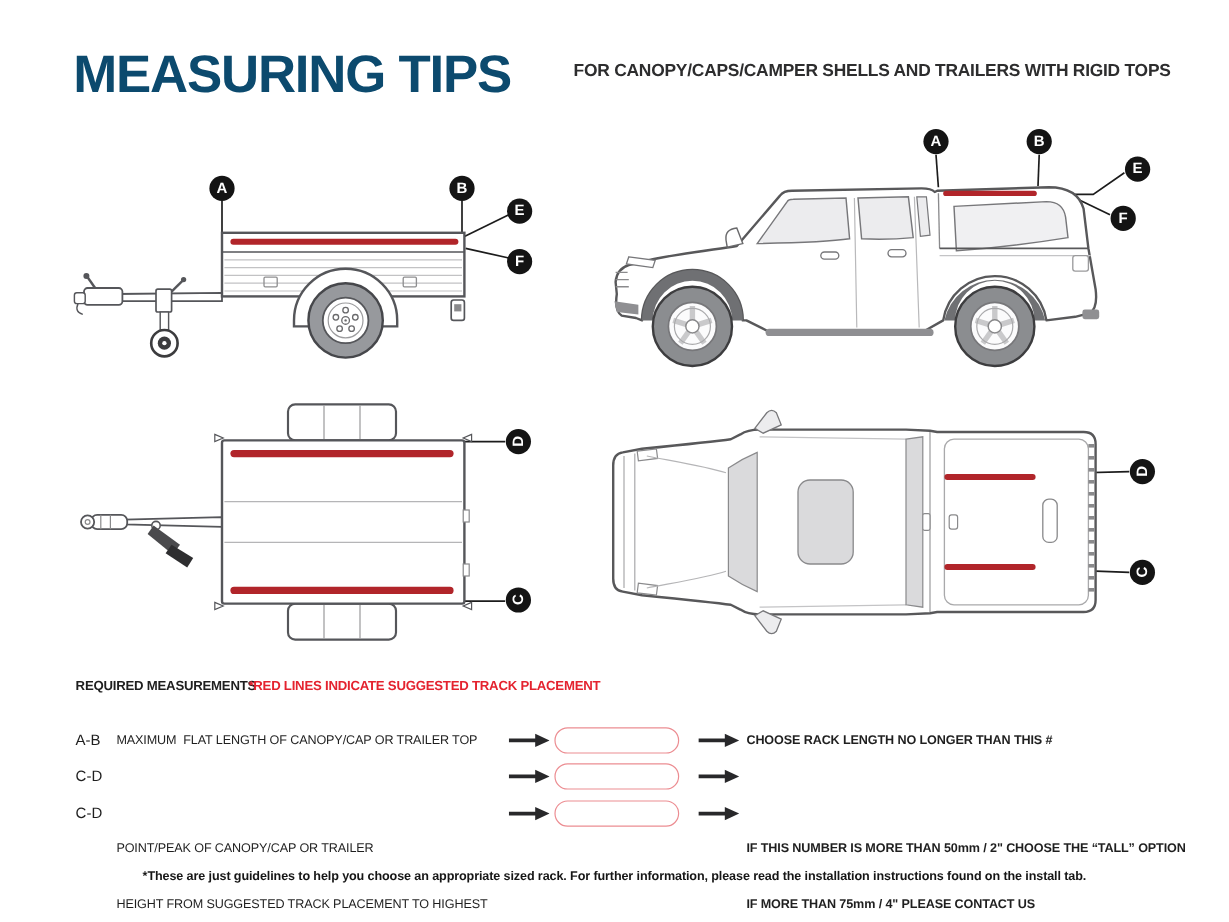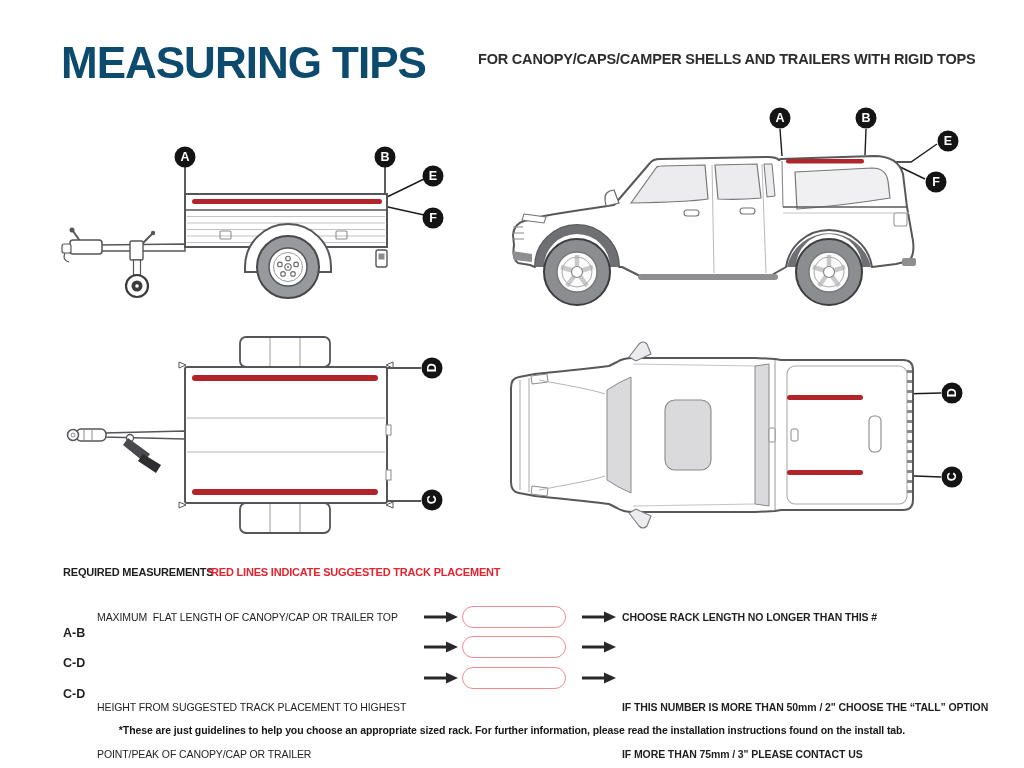--- a/index.html
+++ b/index.html
@@ -17,21 +17,21 @@
             background:var(--marker-bg,#141414); color:#fff; font-size:12.5px; font-weight:700;
             display:flex; align-items:center; justify-content:center;
             transform:translate(-50%,-50%); }
   .marker span { display:block; line-height:1; }
   .marker .rot { transform:rotate(-90deg); }
 
   .legend-required { left:63px; top:566px; font-size:11px; font-weight:700; letter-spacing:-0.2px; color:#1f1f1f; white-space:pre; }
   .legend-rednote  { left:207px; top:566px; font-size:11px; font-weight:700; letter-spacing:-0.2px; color:var(--note-red,#e4232f); white-space:pre; }
 
   .mrow  { position:absolute; left:0; width:1024px; height:22px; }
-  .mcode { position:absolute; left:63px; top:0; font-size:12.5px; font-weight:700; line-height:22px; color:#1f1f1f; white-space:pre;margin-top:16px; }
+  .mcode { position:absolute; left:63px; top:0; font-size:12.5px; font-weight:400; line-height:22px; color:#1f1f1f; white-space:pre; }
   .mdesc { position:absolute; left:97px; top:0; width:330px; font-size:10.5px; font-weight:400; letter-spacing:-0.1px; color:#1f1f1f; white-space:pre; }
   .mres  { position:absolute; left:622px; top:0; width:400px; font-size:10.5px; font-weight:700; letter-spacing:-0.1px; color:#1f1f1f; white-space:pre; }
   .one-line { line-height:22px; }
   .two-line { line-height:15.5px; padding-top:2px; }
 
   .arrow { position:absolute; top:5px; width:34px; height:12px; }
   .arrow.a1 { left:424px; }
   .arrow.a2 { left:582px; }
   .pill { position:absolute; left:462px; top:0; width:104px; height:22px;
           border:1.5px solid var(--pill-outline,#ec8d92); border-radius:11px; background:#fff; }
@@ -294,31 +294,31 @@
   <div class="pill"></div>
   <svg class="arrow a2" viewBox="0 0 34 12">
       <line x1="0" y1="6" x2="24" y2="6" stroke="#28282a" stroke-width="3"></line>
       <polygon points="22,0.5 34,6 22,11.5" fill="#28282a"></polygon>
     </svg>
 </div>
 
 <div class="mrow" style="top:667px;">
   <span class="mcode">C-D</span>
   <div class="mdesc two-line">
+    <div>POINT/PEAK OF CANOPY/CAP OR TRAILER</div>
     <div>HEIGHT FROM SUGGESTED TRACK PLACEMENT TO HIGHEST</div>
-    <div>POINT/PEAK OF CANOPY/CAP OR TRAILER</div>
   </div>
   <svg class="arrow a1" viewBox="0 0 34 12">
       <line x1="0" y1="6" x2="24" y2="6" stroke="#28282a" stroke-width="3"></line>
       <polygon points="22,0.5 34,6 22,11.5" fill="#28282a"></polygon>
     </svg>
   <div class="pill"></div>
   <svg class="arrow a2" viewBox="0 0 34 12">
       <line x1="0" y1="6" x2="24" y2="6" stroke="#28282a" stroke-width="3"></line>
       <polygon points="22,0.5 34,6 22,11.5" fill="#28282a"></polygon>
     </svg>
   <div class="mres two-line">
     <div>IF THIS NUMBER IS MORE THAN 50mm / 2" CHOOSE THE “TALL” OPTION</div>
-    <div>IF MORE THAN 75mm / 3" PLEASE CONTACT US</div>
+    <div>IF MORE THAN 75mm / 4" PLEASE CONTACT US</div>
   </div>
 </div>
 
 <div class="abs footnote">*These are just guidelines to help you choose an appropriate sized rack. For further information, please read the installation instructions found on the install tab.</div>
 
 </body></html>

